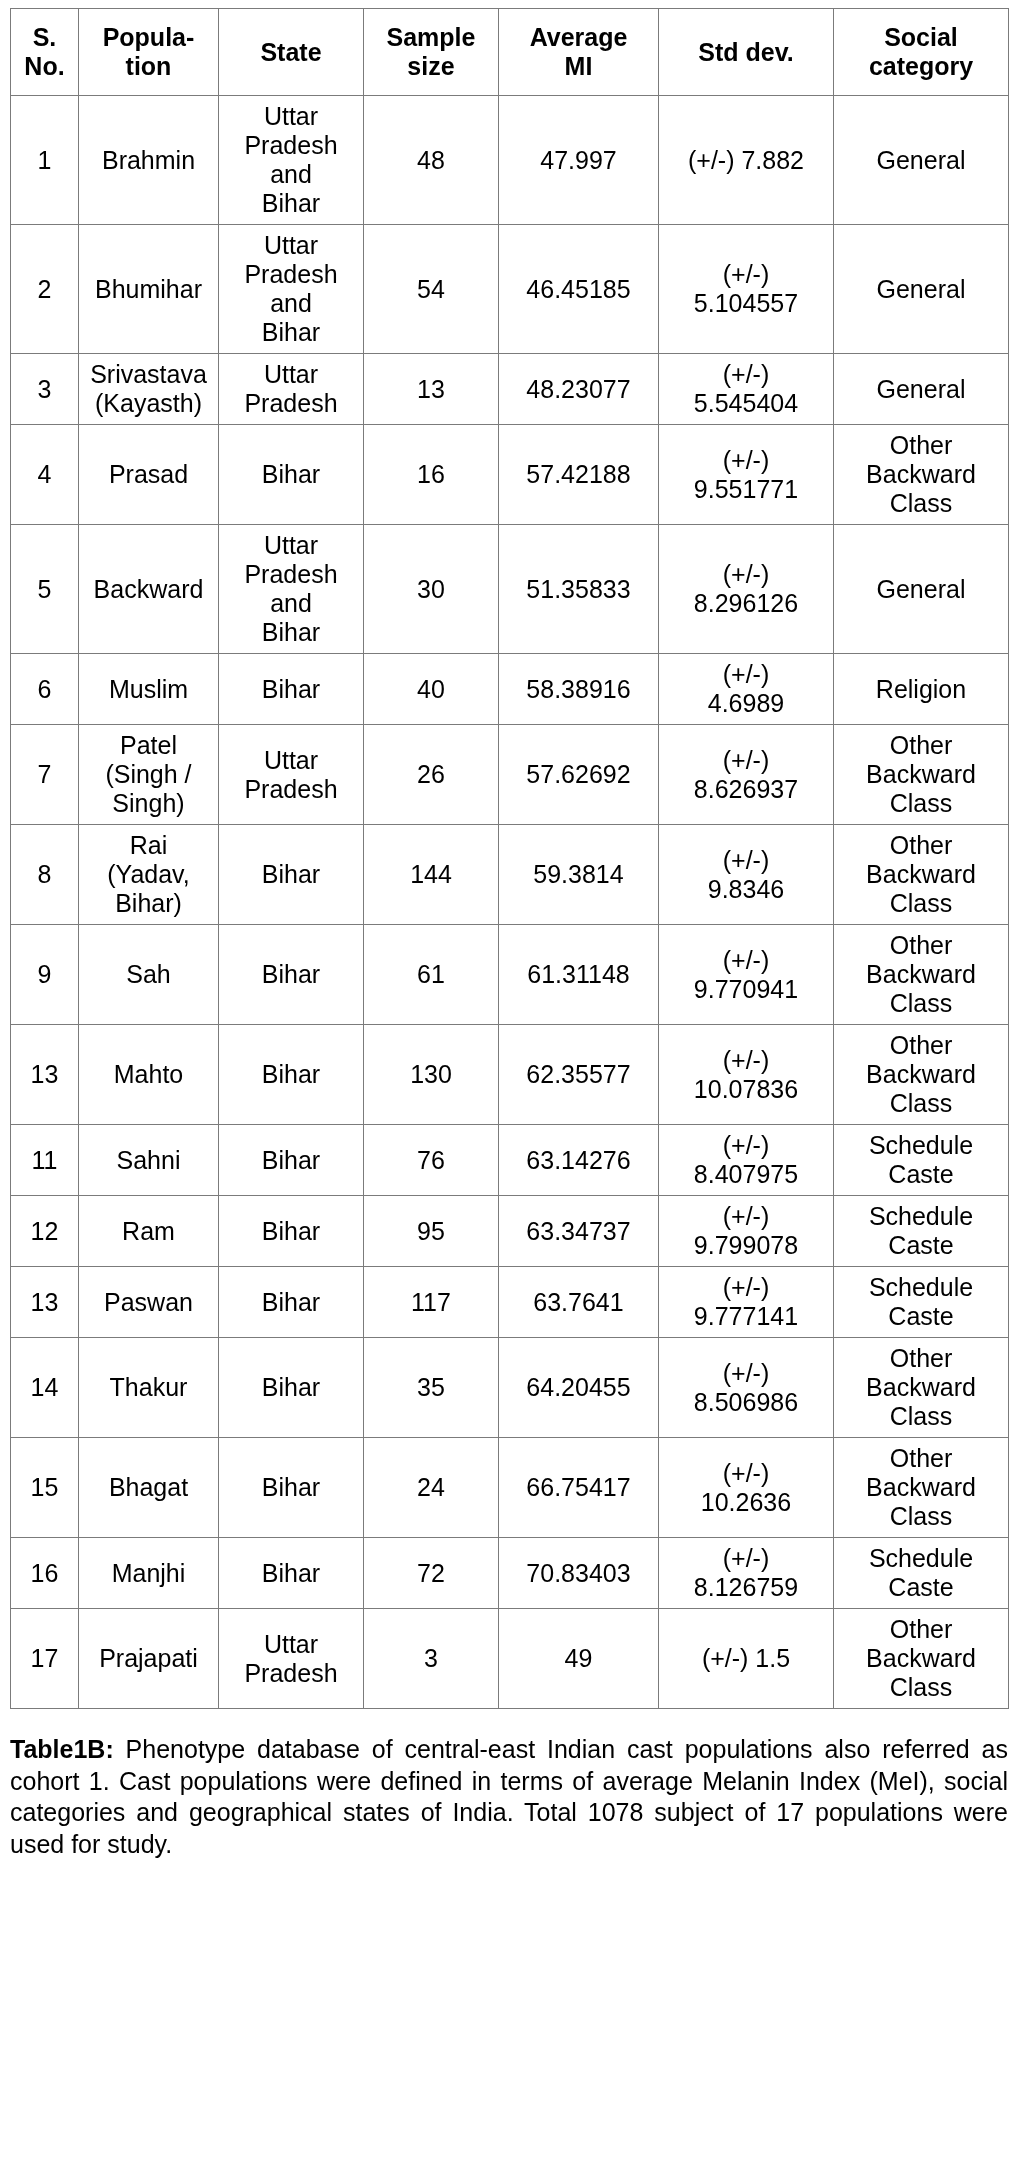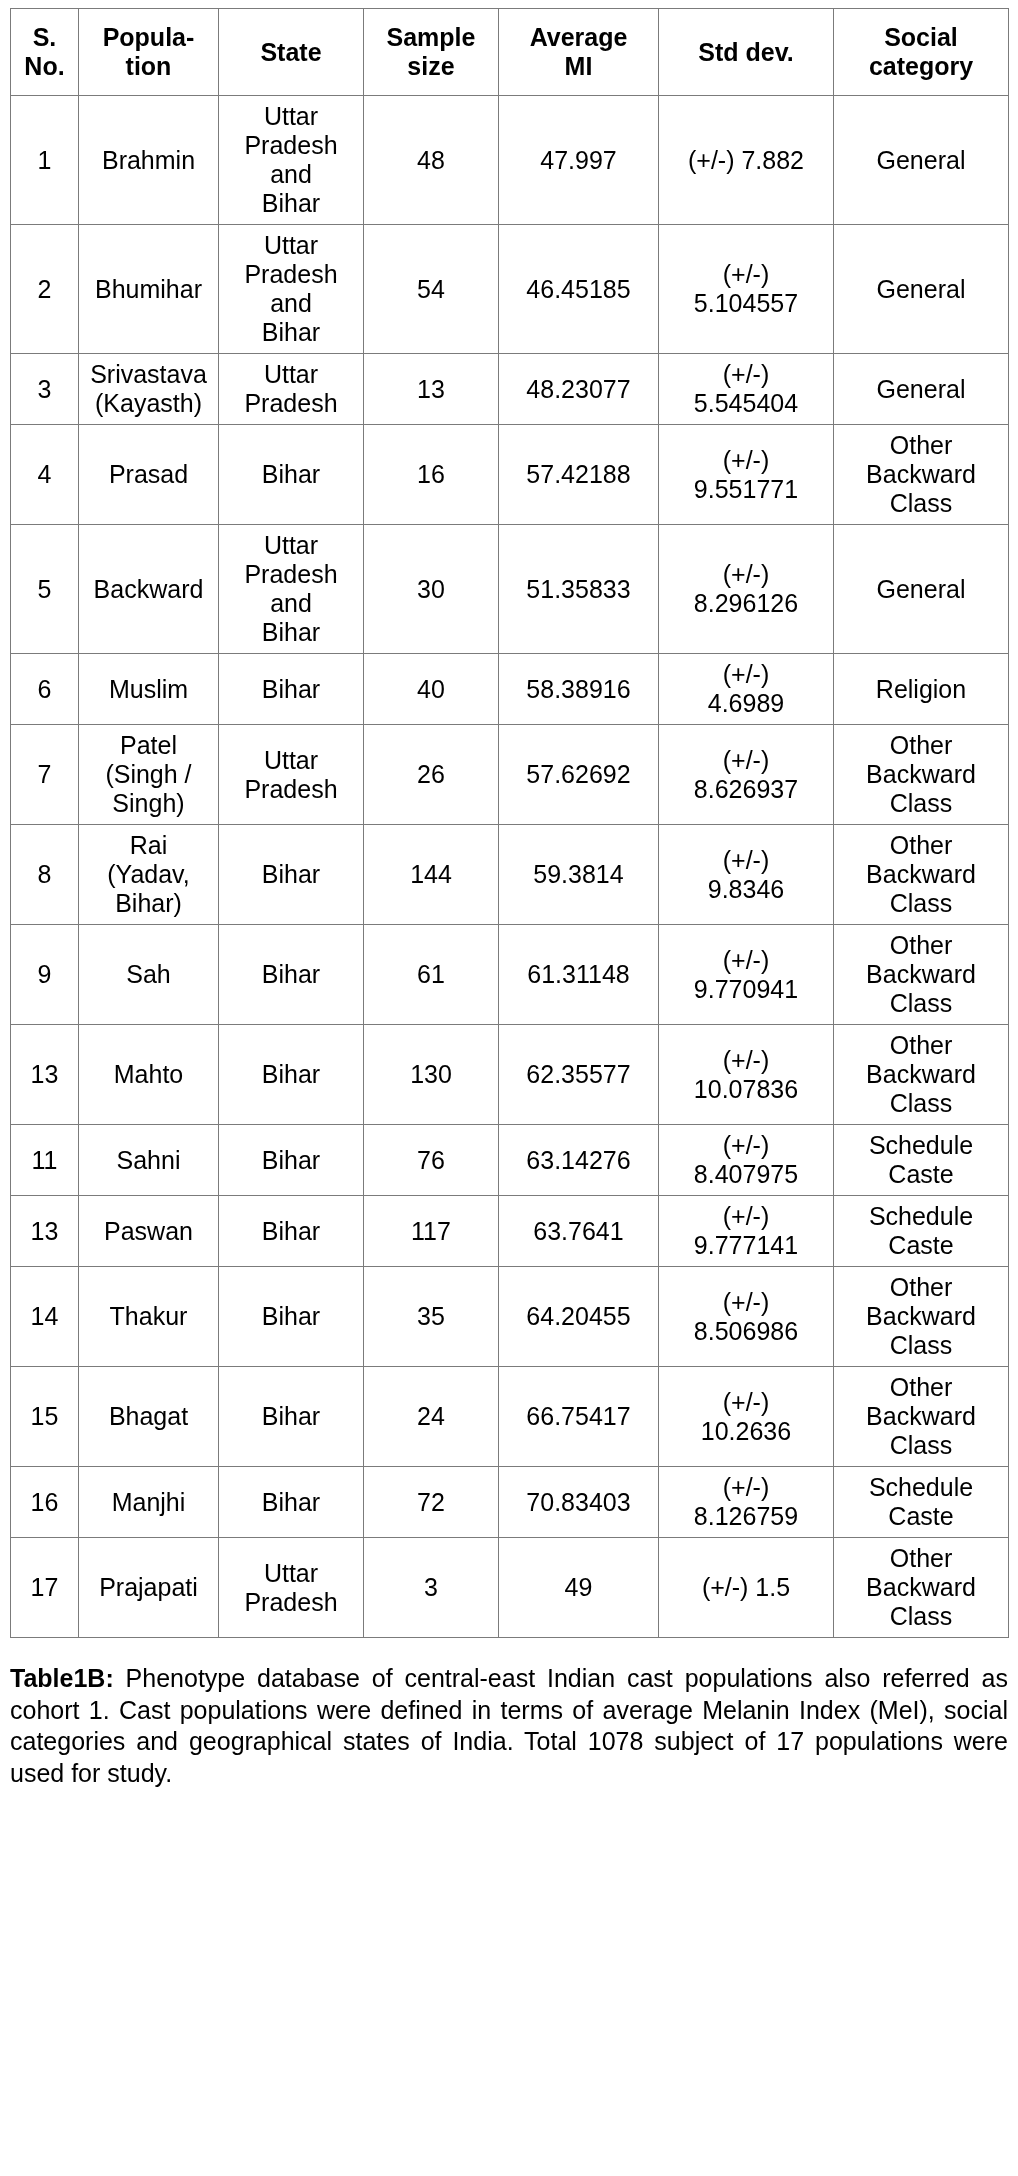--- a/index.html
+++ b/index.html
@@ -399,20 +399,45 @@
             <span class="cellline">(+/-)</span>
             <span class="cellline">8.407975</span>
           </td>
           <td>
             <span class="cellline">Schedule</span>
             <span class="cellline">Caste</span>
           </td>
         </tr>
         <tr>
           <td>
+            <span class="cellline">12</span>
+          </td>
+          <td>
+            <span class="cellline">Ram</span>
+          </td>
+          <td>
+            <span class="cellline">Bihar</span>
+          </td>
+          <td>
+            <span class="cellline">95</span>
+          </td>
+          <td>
+            <span class="cellline">63.34737</span>
+          </td>
+          <td>
+            <span class="cellline">(+/-)</span>
+            <span class="cellline">9.799078</span>
+          </td>
+          <td>
+            <span class="cellline">Schedule</span>
+            <span class="cellline">Caste</span>
+          </td>
+        </tr>
+        <tr>
+          <td>
             <span class="cellline">13</span>
           </td>
           <td>
             <span class="cellline">Paswan</span>
           </td>
           <td>
             <span class="cellline">Bihar</span>
           </td>
           <td>
             <span class="cellline">117</span>

